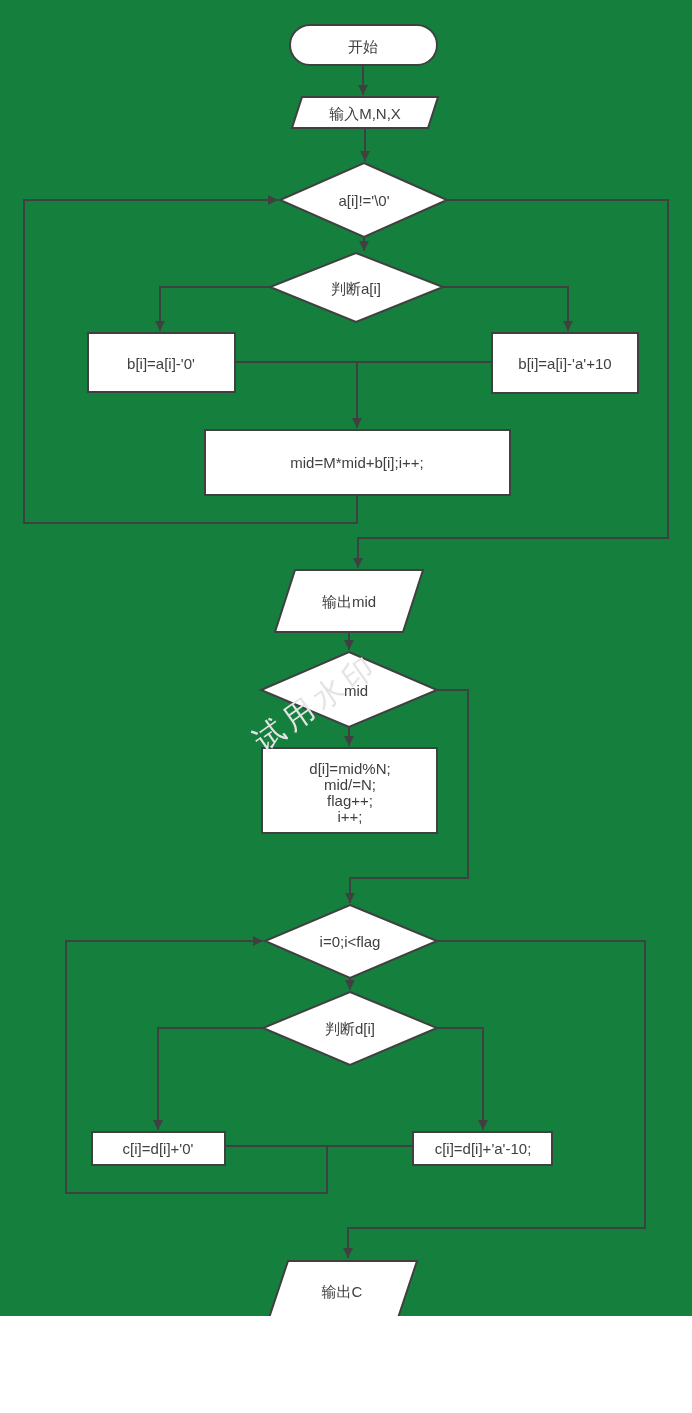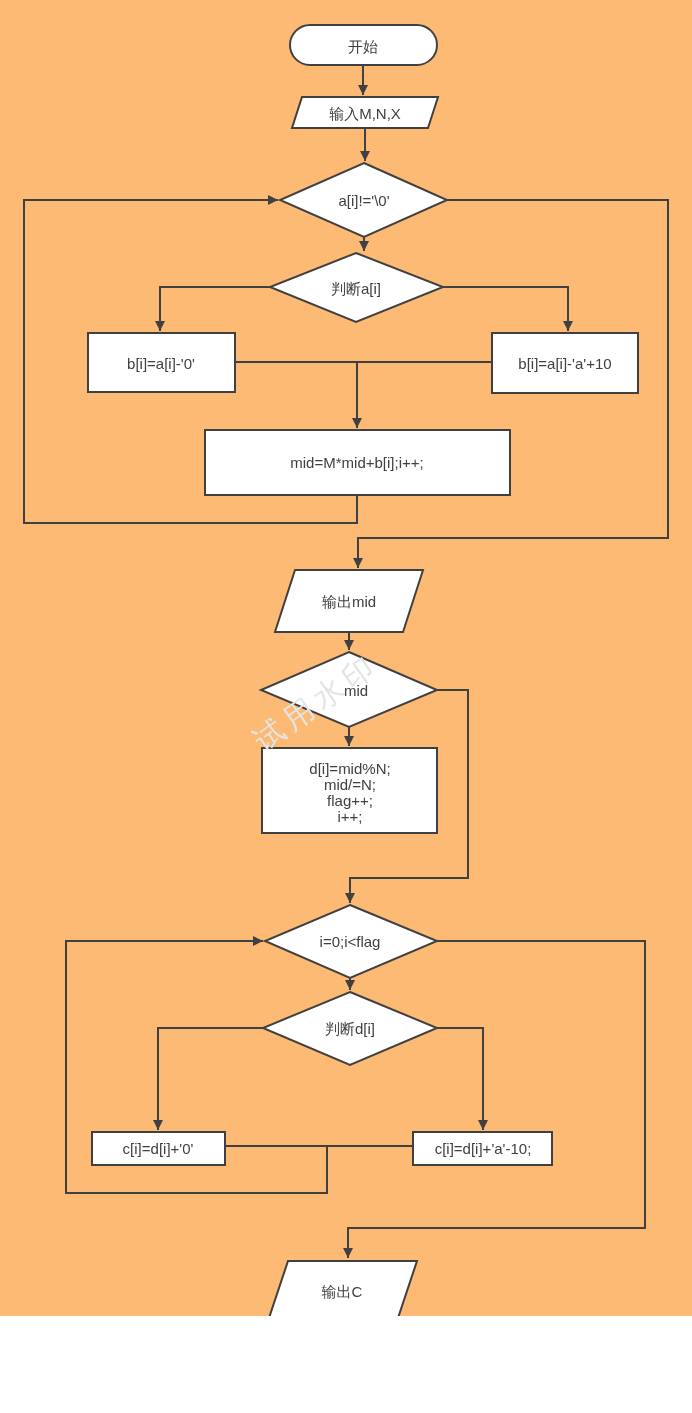--- a/index.html
+++ b/index.html
@@ -4,21 +4,21 @@
 <style>
   html, body {
     margin: 0;
     padding: 0;
     background: #ffffff;
   }
   #canvas {
     position: relative;
     width: 692px;
     height: 1316px;
-    background: #fdba74;
+    background: #15803d;
     font-family: "Liberation Sans", sans-serif;
   }
   svg { display: block; }
   .shape {
     fill: #ffffff;
     stroke: #404040;
     stroke-width: 2;
   }
   .edge {
     fill: none;

